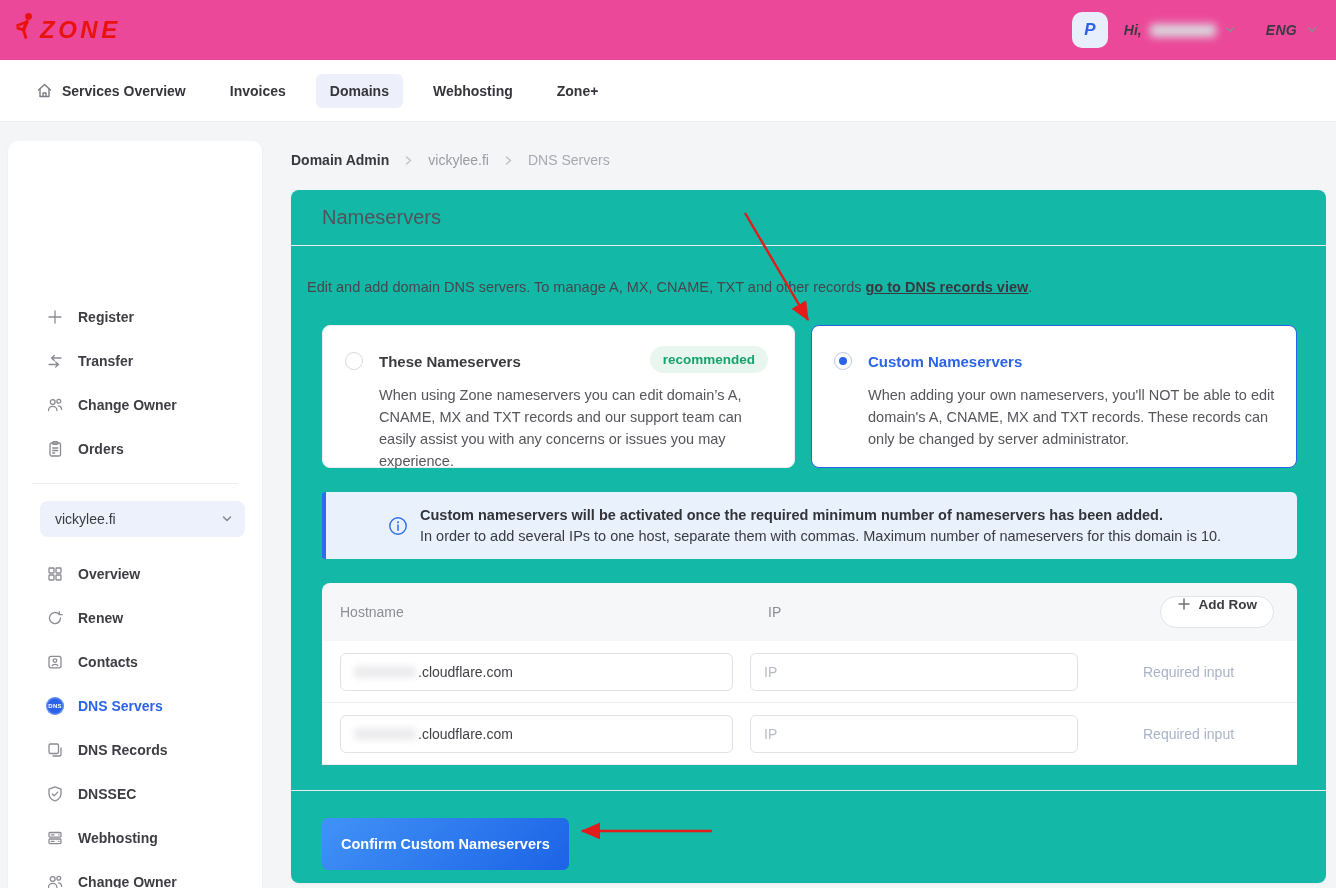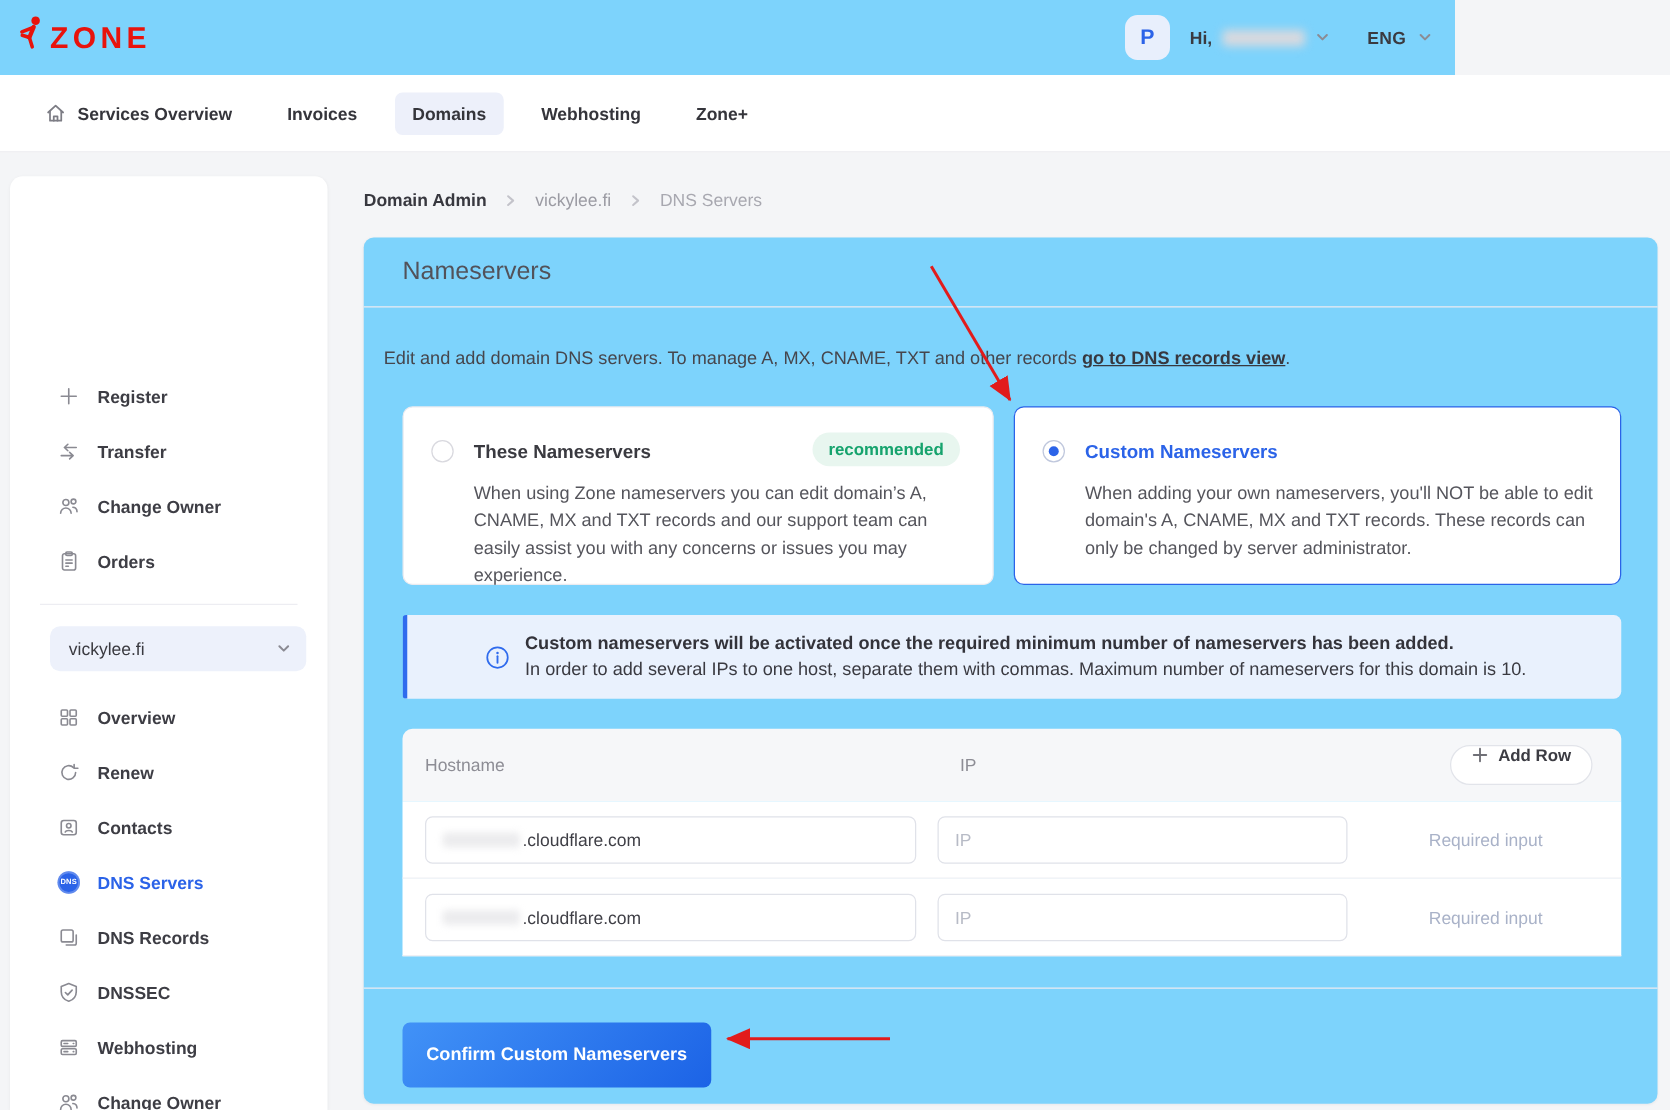--- a/index.html
+++ b/index.html
@@ -1,21 +1,21 @@
 <!DOCTYPE html>
 <html><head>
 <meta charset="utf-8">
 <style>
   * { margin:0; padding:0; box-sizing:border-box; }
   html,body { width:1336px; }
   body { font-family:"Liberation Sans", sans-serif; background:#fff; }
   #page { position:relative; width:1336px; height:888px; overflow:hidden; background:#f4f5f7; }
 
   
-  .header { position:absolute; left:0; top:0; width:1164px; height:60px; background:#7dd3fc; z-index:5; }
+  .header { position:absolute; left:0; top:0; width:1336px; height:60px; background:#ec4899; z-index:5;font-style:italic; }
   .logo { position:absolute; left:14px; top:11px; width:120px; height:38px; }
   .user-area { position:absolute; right:18px; top:0; height:60px; display:flex; align-items:center; }
   .avatar { width:36px; height:36px; border-radius:10px; background:#e8effc; color:#2b63e8;
             font-weight:700; font-size:17px; display:flex; align-items:center; justify-content:center; }
   .greeting { margin-left:16px; font-size:14px; font-weight:700; color:#3a3a40; }
   .redacted { display:inline-block; background:#d9d9de; filter:blur(4px); border-radius:3px; }
   .redacted.name { width:66px; height:13px; margin-left:8px; }
   .chev { width:12px; height:12px; stroke:#8b8b93; fill:none; stroke-width:1.6; stroke-linecap:round; stroke-linejoin:round; }
   .lang { margin-left:30px; font-size:14px; font-weight:700; color:#3a3a40; letter-spacing:.3px; }
 
@@ -45,21 +45,21 @@
                box-shadow:inset 0 0 0 1.5px rgba(255,255,255,.25); flex:none; }
 
   
   .breadcrumb { position:absolute; left:291px; top:152px; display:flex; align-items:center; gap:14px; font-size:14px; }
   .crumb-root { font-weight:700; color:#38383f; cursor:pointer; }
   .crumb { color:#9b9ba3; cursor:pointer; }
   .crumb.last { color:#a8a8b0; }
   .crumb-sep { width:11px; height:11px; stroke:#c3c3ca; fill:none; stroke-width:1.6; stroke-linecap:round; stroke-linejoin:round; }
 
   
-  .card { position:absolute; left:291px; top:190px; width:1035px; height:693px; background:#7dd3fc;
+  .card { position:absolute; left:291px; top:190px; width:1035px; height:693px; background:#14b8a6;
           border-radius:8px; box-shadow:0 1px 2px rgba(16,24,40,.05); }
   .card-header { position:absolute; left:0; top:0; width:100%; height:56px; border-bottom:1px solid #ececf1;
                  display:flex; align-items:center; padding-left:31px; }
   .card-title { font-size:20px; font-weight:500; color:#52525a; }
   .intro { position:absolute; left:16px; top:89px; font-size:14.5px; color:#46464d; }
   .intro a { color:#38383f; font-weight:700; text-decoration:underline; cursor:pointer; }
 
   .opt-card { position:absolute; top:135px; height:143px; background:#fff; border:1px solid #ebebf0; border-radius:8px; cursor:pointer; }
   .opt-card.zone { left:31px; width:473px; }
   .opt-card.custom { left:520px; width:486px; border:1.5px solid #2b63e8; }

